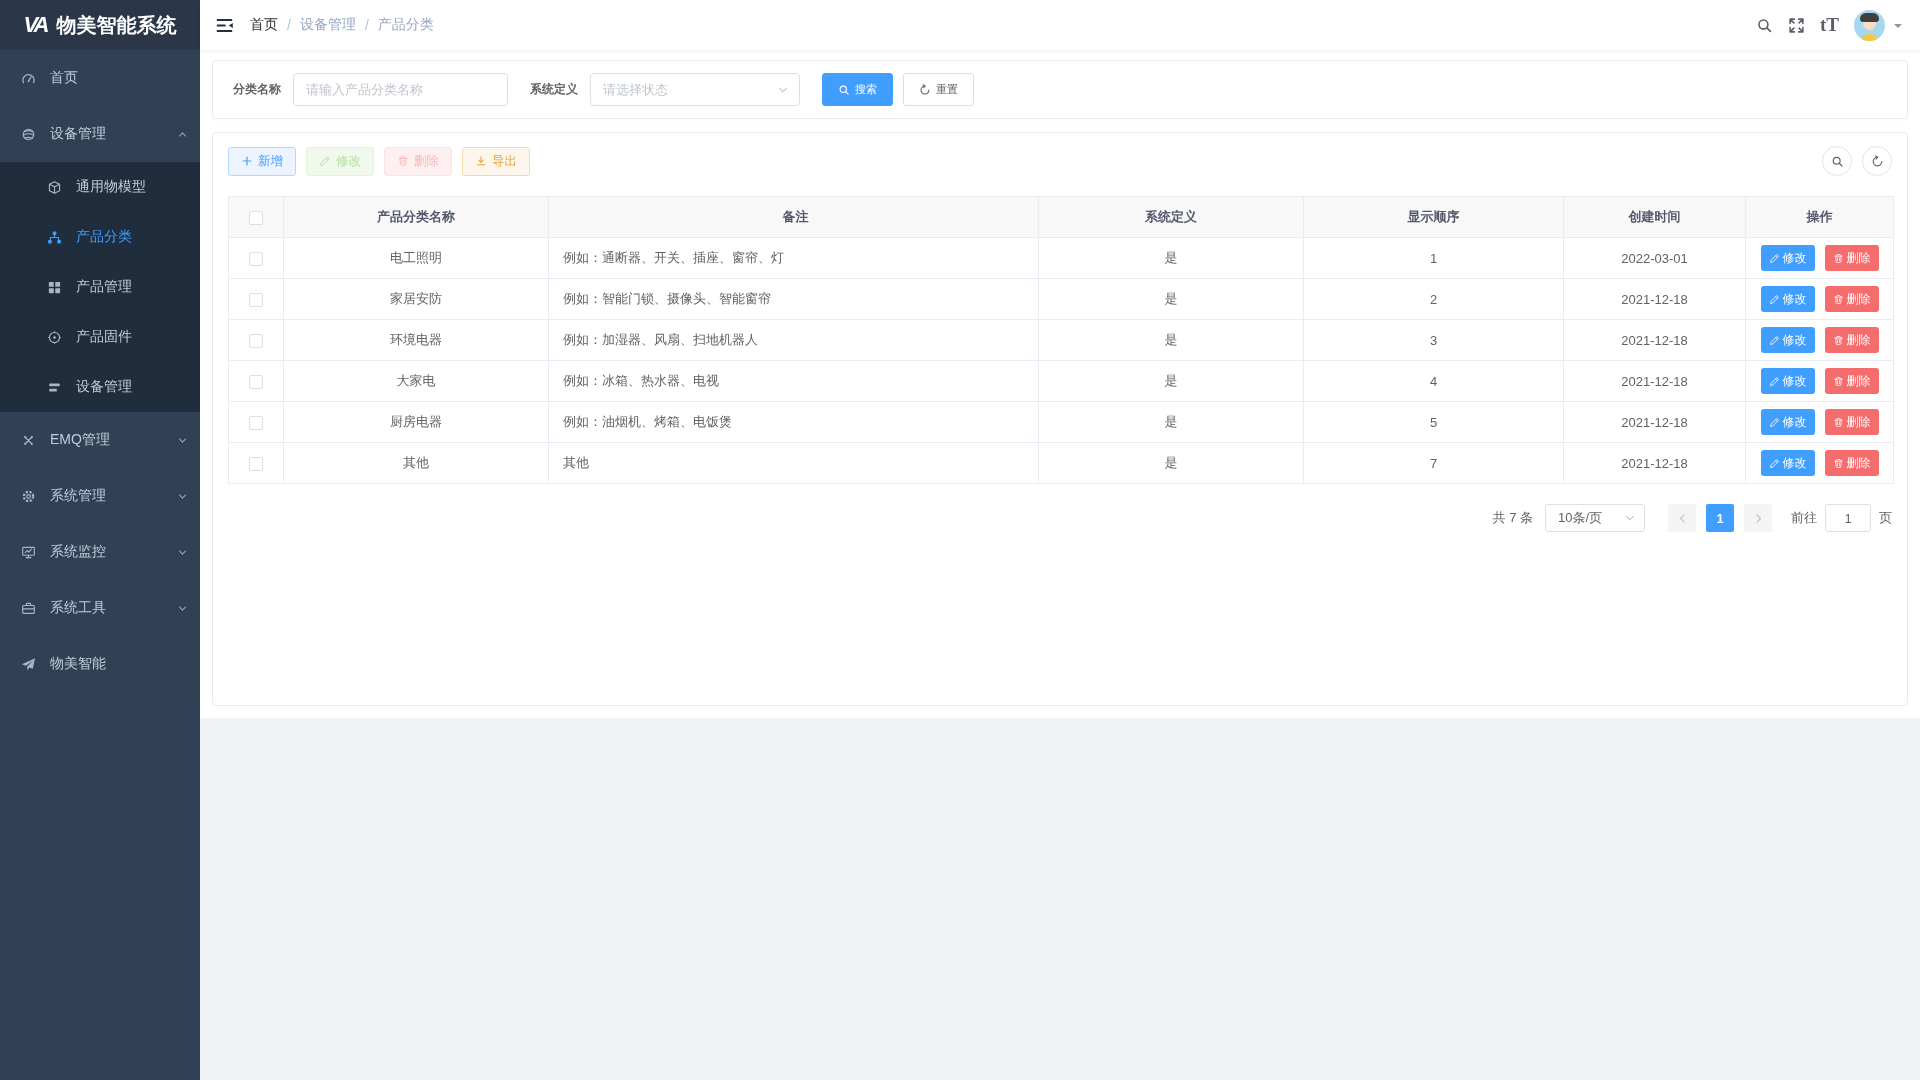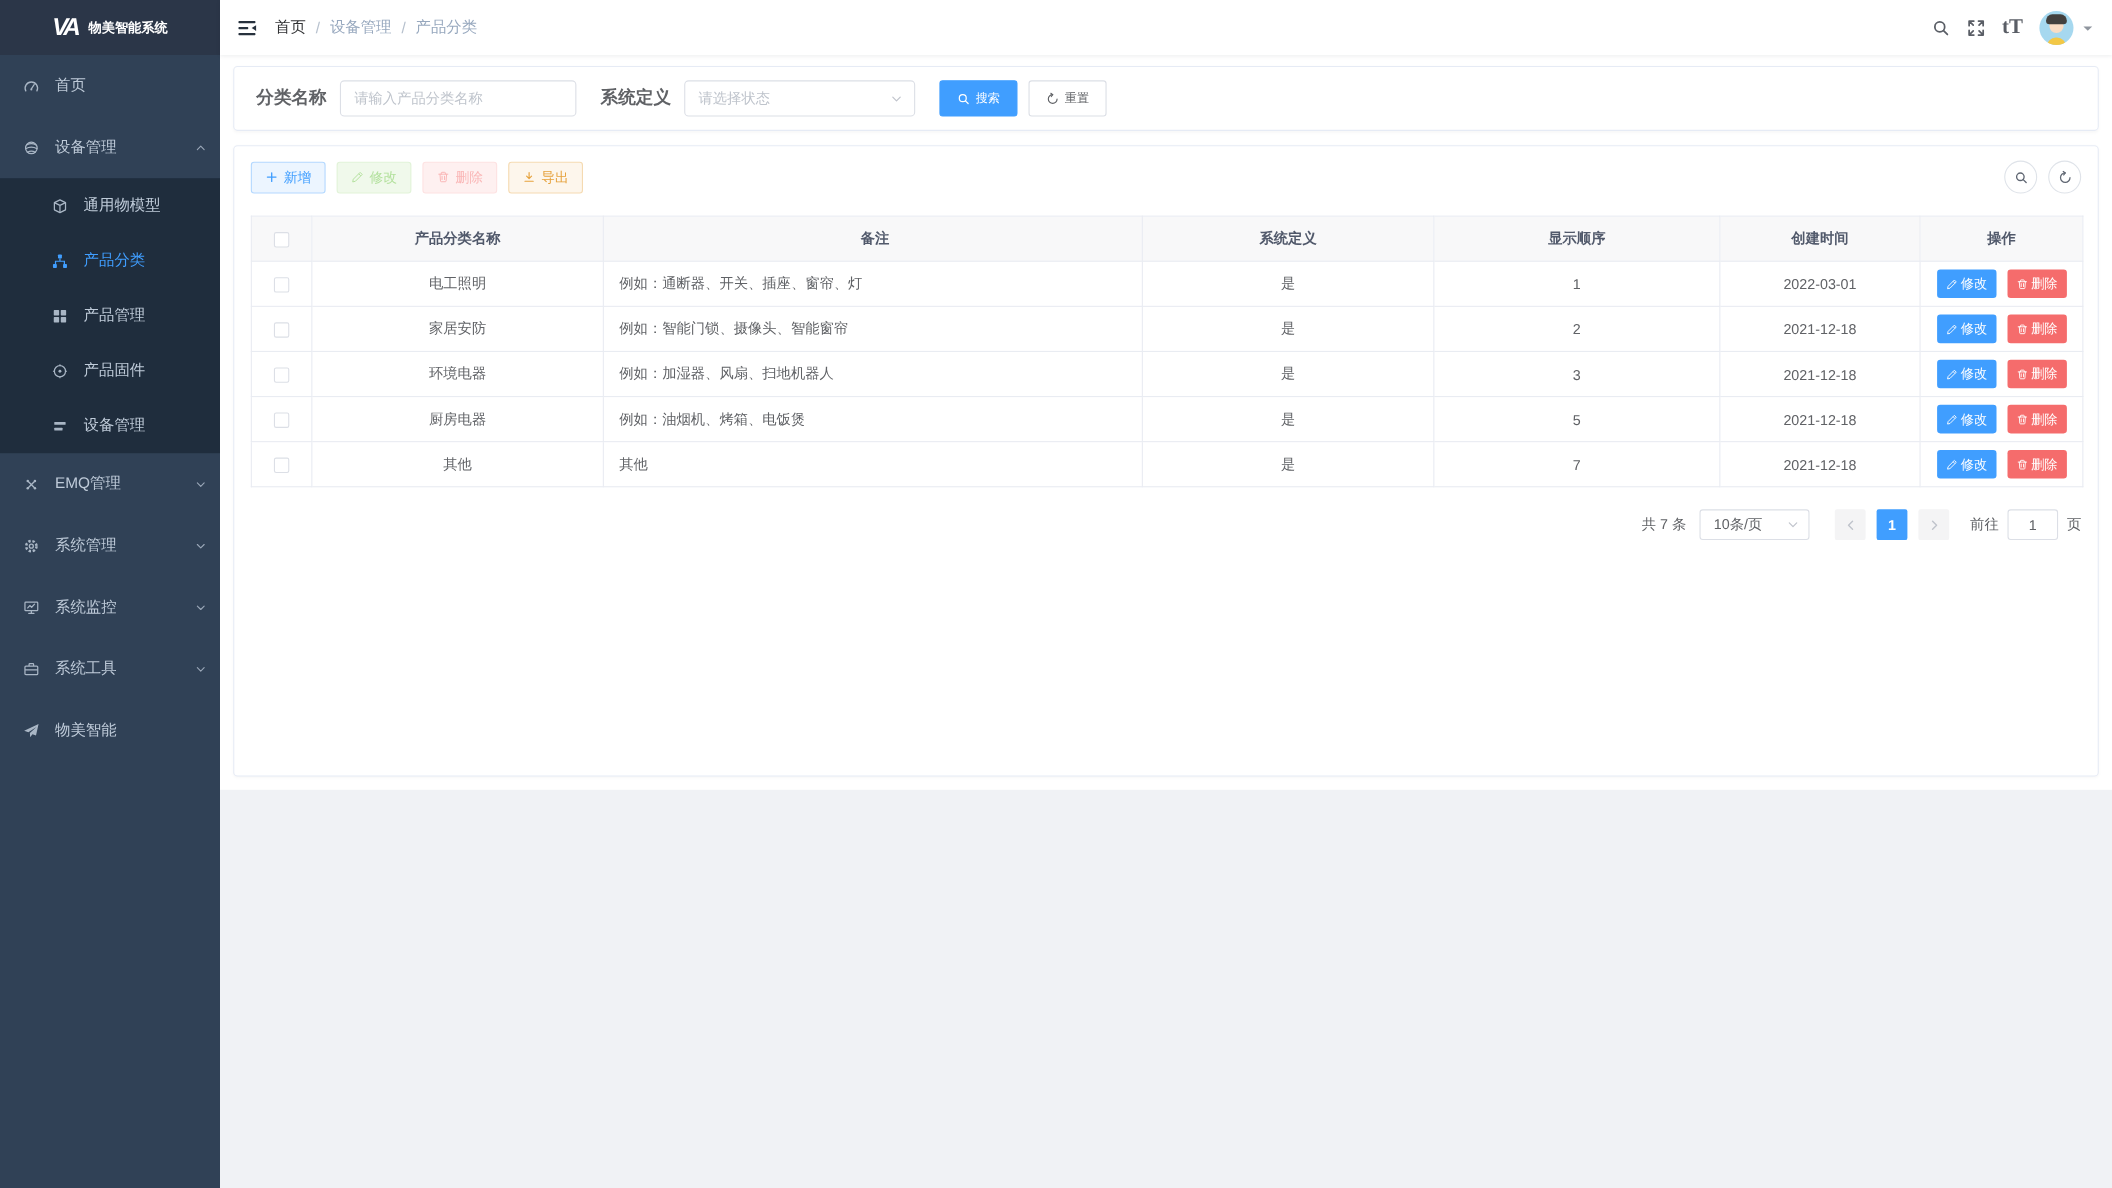--- a/index.html
+++ b/index.html
@@ -3,21 +3,21 @@
 <meta charset="utf-8">
 <style>
   * { box-sizing: border-box; margin: 0; padding: 0; }
   html,body { width:1920px; height:1080px; overflow:hidden; font-family:"Liberation Sans","DejaVu Sans",sans-serif; }
   .app { display:flex; width:1920px; height:1080px; background:#f0f2f5; }
 
   
   .sidebar { width:200px; height:1080px; background:#304156; flex-shrink:0; }
   .logo { height:50px; display:flex; align-items:center; justify-content:center; background:#2b3648; cursor:pointer; }
   .logo-mark { color:#fff; font-weight:bold; font-style:italic; font-size:22px; letter-spacing:-3px; margin-right:10px; }
-  .logo-title { color:#fff; font-size:12px; font-weight:bold; }
+  .logo-title { color:#fff; font-size:20px; font-weight:bold; }
   .menu-item { height:56px; display:flex; align-items:center; padding:0 12px 0 20px; color:#bfcbd9; font-size:14px; cursor:pointer; white-space:nowrap; }
   .menu-item .ic { font-size:15px; width:16px; margin-right:14px; display:inline-flex; align-items:center; justify-content:center; color:#a9b6c5; }
   .menu-item .mlabel { flex:0 1 auto; overflow:hidden; }
   .chev { margin-left:auto; font-size:11px; color:#9aa7b8; display:inline-flex; }
   .submenu { background:#1f2d3d; }
   .submenu .menu-item { height:50px; padding-left:46px; }
   .menu-item.active { color:#409eff; }
   .menu-item.active .ic { color:#409eff; }
 
   
@@ -36,21 +36,21 @@
   .avatar .hair { position:absolute; left:6px; top:3px; width:19px; height:9px; border-radius:9px 9px 5px 5px; background:#42403e; }
   .avatar .shirt { position:absolute; left:7px; bottom:-2px; width:17px; height:9px; border-radius:8px 8px 0 0; background:#f3c846; }
   .caret { width:0; height:0; border:4px solid transparent; border-top-color:#8f959e; margin:6px 0 0 -6px; cursor:pointer; }
 
   .white-area { background:#fff; height:668px; width:100%; }
 
   .card { background:#fff; border:1px solid #e6ebf5; border-radius:4px; box-shadow:0 1px 3px rgba(0,0,0,.03); }
 
   
   .filter-card { margin:10px 12px 0; height:59px; display:flex; align-items:center; padding:0 20px; }
-  .f-label { font-size:16px; font-weight:bold; color:#606266; margin-right:12px; white-space:nowrap; }
+  .f-label { font-size:12px; font-weight:bold; color:#606266; margin-right:12px; white-space:nowrap; }
   .f-input { width:215px; height:33px; border:1px solid #dcdfe6; border-radius:4px; padding:0 12px; font-size:13px; color:#606266; outline:none; margin-right:22px; font-family:inherit; }
   .f-input::placeholder { color:#bfc4cc; }
   .select { width:210px; height:33px; border:1px solid #dcdfe6; border-radius:4px; display:flex; align-items:center; justify-content:space-between; padding:0 10px 0 12px; cursor:pointer; margin-right:22px; background:#fff; }
   .select-ph { color:#bfc4cc; font-size:13px; }
   .sel-chev { font-size:12px; color:#c0c4cc; display:inline-flex; }
   .btn { height:33px; border-radius:3px; font-size:11px; display:inline-flex; align-items:center; gap:5px; padding:0 15px; cursor:pointer; border:1px solid transparent; font-family:inherit; }
   .btn i { display:inline-flex; font-size:12px; }
   .btn-primary { background:#409eff; border-color:#409eff; color:#fff; margin-right:10px; }
   .btn-plain { background:#fff; border-color:#dcdfe6; color:#606266; }
 
@@ -454,20 +454,43 @@
                     <i>
                       <svg viewBox="0 0 16 16" width="1em" height="1em" fill="none" stroke="currentColor" stroke-width="1.2" stroke-linecap="round">
                         <path d="M2.5 4.5h11M5.5 4.5V3a.8.8 0 0 1 .8-.8h3.4a.8.8 0 0 1 .8.8v1.5M4 4.5l.6 8.2a1 1 0 0 0 1 .9h4.8a1 1 0 0 0 1-.9l.6-8.2M6.5 7v4M9.5 7v4"></path>
                       </svg>
                     </i>
                     <span>删除</span>
                   </button></td>
               </tr>
               <tr>
                 <td><span class="cb"></span></td>
+                <td>大家电</td>
+                <td class="tl">例如：冰箱、热水器、电视</td>
+                <td>是</td>
+                <td>4</td>
+                <td>2021-12-18</td>
+                <td><button class="mini-btn mb-edit">
+                    <i>
+                      <svg viewBox="0 0 16 16" width="1em" height="1em" fill="none" stroke="currentColor" stroke-width="1.2" stroke-linejoin="round">
+                        <path d="M11.2 2.3l2.5 2.5-8.3 8.3-3.2.7.7-3.2zM9.5 4l2.5 2.5"></path>
+                      </svg>
+                    </i>
+                    <span>修改</span>
+                  </button><button class="mini-btn mb-del">
+                    <i>
+                      <svg viewBox="0 0 16 16" width="1em" height="1em" fill="none" stroke="currentColor" stroke-width="1.2" stroke-linecap="round">
+                        <path d="M2.5 4.5h11M5.5 4.5V3a.8.8 0 0 1 .8-.8h3.4a.8.8 0 0 1 .8.8v1.5M4 4.5l.6 8.2a1 1 0 0 0 1 .9h4.8a1 1 0 0 0 1-.9l.6-8.2M6.5 7v4M9.5 7v4"></path>
+                      </svg>
+                    </i>
+                    <span>删除</span>
+                  </button></td>
+              </tr>
+              <tr>
+                <td><span class="cb"></span></td>
                 <td>厨房电器</td>
                 <td class="tl">例如：油烟机、烤箱、电饭煲</td>
                 <td>是</td>
                 <td>5</td>
                 <td>2021-12-18</td>
                 <td><button class="mini-btn mb-edit">
                     <i>
                       <svg viewBox="0 0 16 16" width="1em" height="1em" fill="none" stroke="currentColor" stroke-width="1.2" stroke-linejoin="round">
                         <path d="M11.2 2.3l2.5 2.5-8.3 8.3-3.2.7.7-3.2zM9.5 4l2.5 2.5"></path>
                       </svg>

